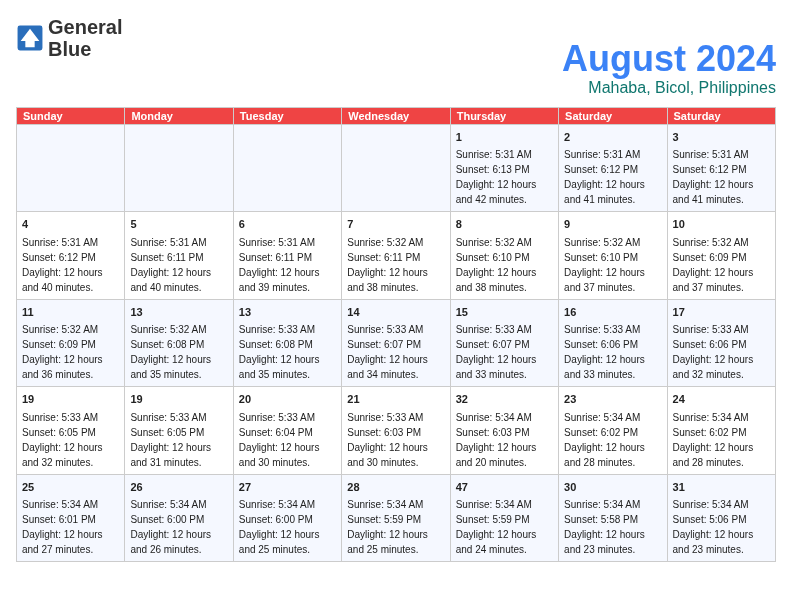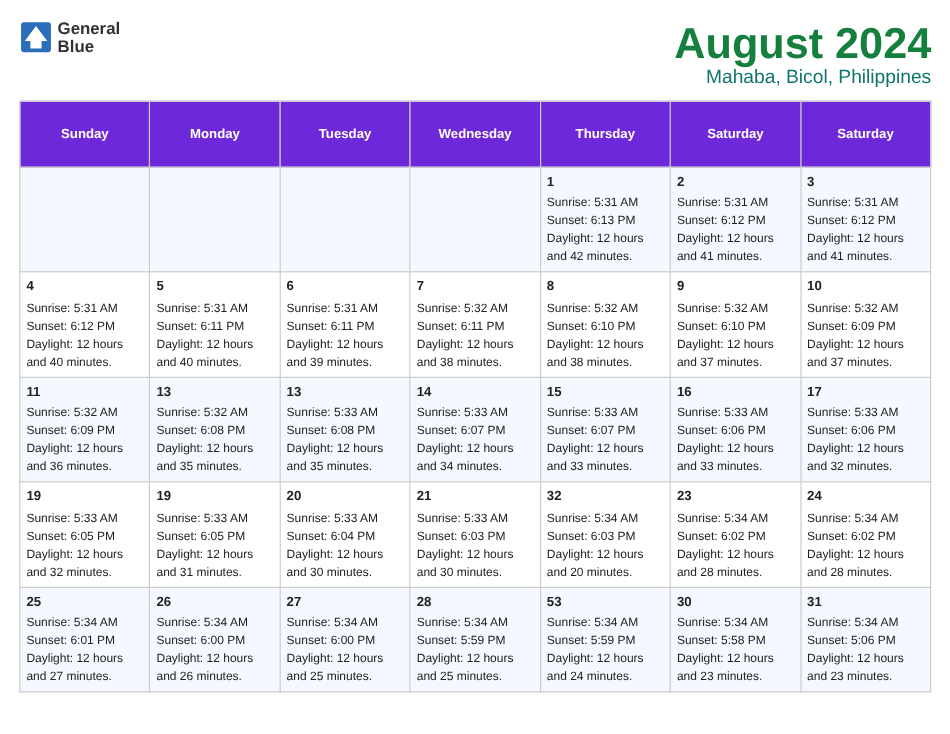--- a/index.html
+++ b/index.html
@@ -15,56 +15,57 @@
       align-items: flex-start;
       justify-content: space-between;
       margin-bottom: 10px;
     }
     .logo {
       display: flex;
       align-items: center;
       gap: 4px;
     }
     .logo-text {
-      font-size: 14px;
+      font-size: 20px;
       font-weight: bold;
       line-height: 1.1;
       color: #333;
     }
     .logo-text span {
       display: block;
     }
     .logo-icon {
       width: 28px;
       height: 28px;
     }
     .title-block {
       text-align: right;
     }
     .title-block h1 {
       font-size: 36px;
       font-weight: bold;
-      color: #15803d;
+      color: #3b82f6;
       line-height: 1.1;
+      margin-top: 23px;
     }
     .title-block h2 {
       font-size: 16px;
       font-weight: normal;
       color: #0f766e;
     }
     table {
       width: 100%;
       border-collapse: collapse;
       font-size: 10.5px;
     }
     thead tr th {
-      background-color: #6d28d9;
+      background-color: #ef4444;
       color: #fff;
-      text-align: center;
-      padding: 21px 6px;
+      text-align: left;
+      padding: 2px 6px;
       font-size: 11px;
       font-weight: bold;
       border: 1px solid #ccc;
     }
     tbody tr td {
       border: 1px solid #ccc;
       vertical-align: top;
       padding: 4px 5px;
       min-height: 70px;
       height: 80px;
@@ -325,21 +326,21 @@
           <div>and 25 minutes.</div>
         </td>
         <td>
           <span class="day-num">28</span>
           <div>Sunrise: 5:34 AM</div>
           <div>Sunset: 5:59 PM</div>
           <div>Daylight: 12 hours</div>
           <div>and 25 minutes.</div>
         </td>
         <td>
-          <span class="day-num">53</span>
+          <span class="day-num">47</span>
           <div>Sunrise: 5:34 AM</div>
           <div>Sunset: 5:59 PM</div>
           <div>Daylight: 12 hours</div>
           <div>and 24 minutes.</div>
         </td>
         <td>
           <span class="day-num">30</span>
           <div>Sunrise: 5:34 AM</div>
           <div>Sunset: 5:58 PM</div>
           <div>Daylight: 12 hours</div>

